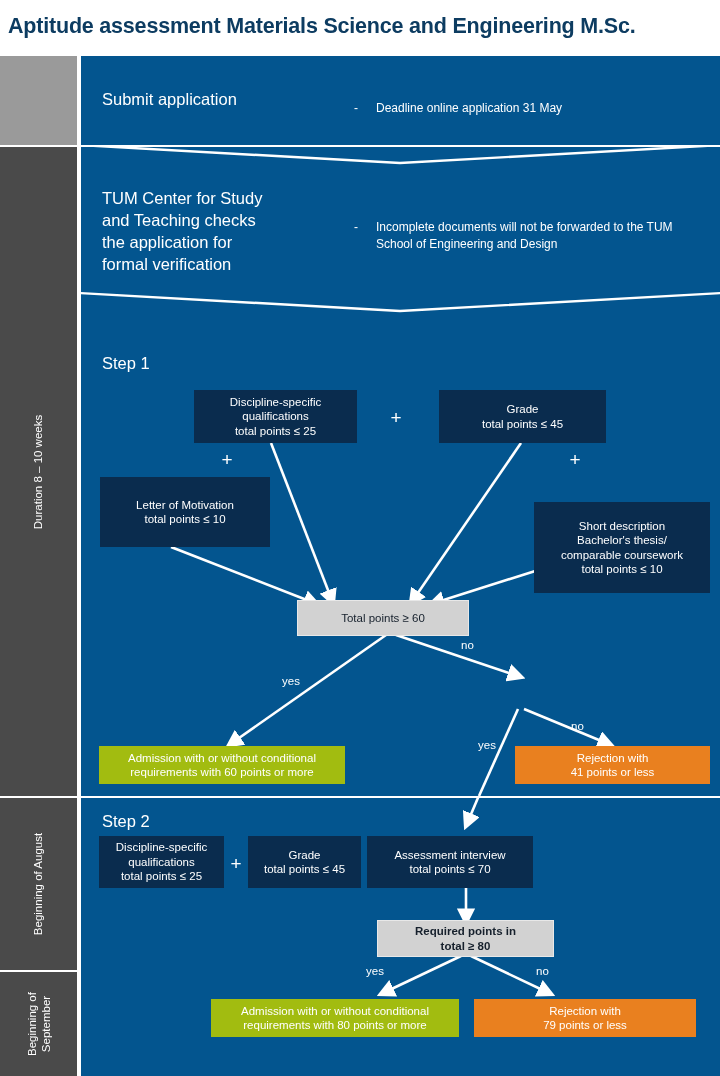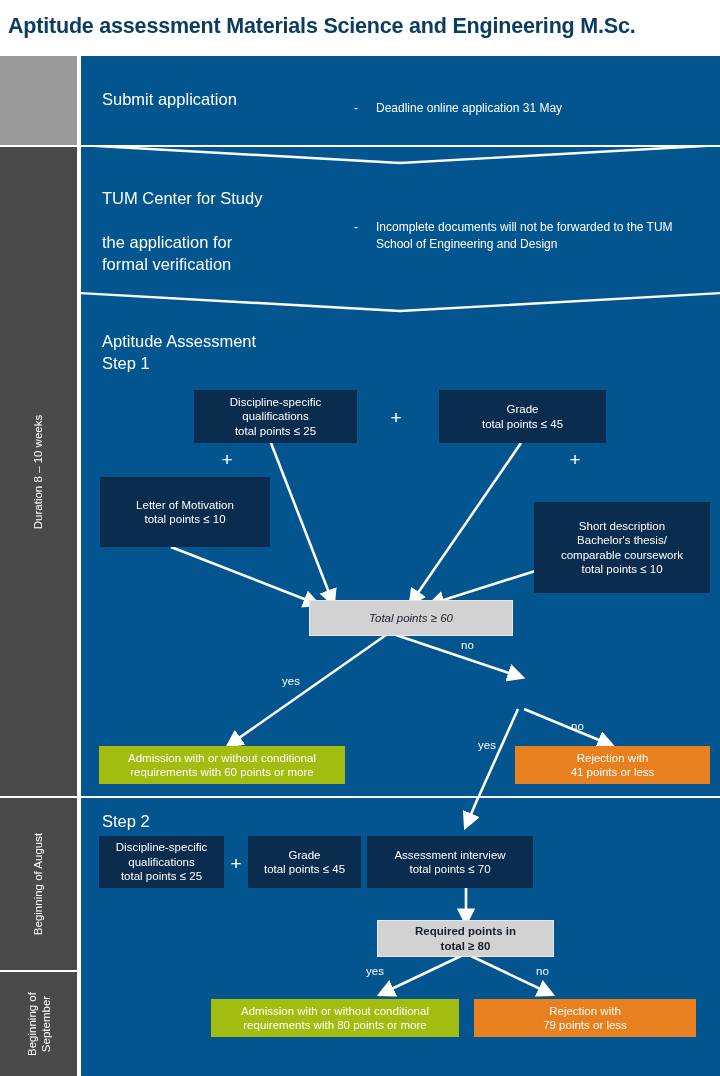--- a/index.html
+++ b/index.html
@@ -99,33 +99,33 @@
     </div>
   </div>
 
   <div class="panel" id="panel-check">
 
     <svg class="chev" style="top:-10px;" viewBox="0 0 639 34" preserveAspectRatio="none">
       <polyline points="-2,8 319,26 641,8" fill="none" stroke="#ffffff" stroke-width="2.4"></polyline>
     </svg>
 
     <div class="stage-head" style="left:21px; top:40px;">TUM Center for Study</div>
+    <div class="stage-head" style="left:21px; top:62px;">and Teaching checks</div>
     <div class="stage-head" style="left:21px; top:84px;">the application for</div>
     <div class="stage-head" style="left:21px; top:106px;">formal verification</div>
 
     <div class="bullet" style="left:273px; top:72px; width:330px;">
       <span class="dash">-</span>
       <span class="btxt">Incomplete documents will not be forwarded to the TUM School of Engineering and Design</span>
     </div>
 
     <svg class="chev" style="top:138px;" viewBox="0 0 639 34" preserveAspectRatio="none">
       <polyline points="-2,8 319,26 641,8" fill="none" stroke="#ffffff" stroke-width="2.4"></polyline>
     </svg>
 
-    <div class="stage-head" style="left:21px; top:183px;">Aptitude Assessment</div>
     <div class="stage-head" style="left:21px; top:205px;">Step 1</div>
 
     <svg class="svg-layer" width="639" height="649" viewBox="0 0 639 649">
       <defs>
         <marker id="ah" markerWidth="7" markerHeight="7" refX="5.2" refY="3.5" orient="auto">
           <polygon points="0,0 7,3.5 0,7" fill="#ffffff"></polygon>
         </marker>
       </defs>
       <g stroke="#ffffff" stroke-width="2.6" fill="none" marker-end="url(#ah)">
 
@@ -170,21 +170,21 @@
 total points ≤ 10</span>
     </div>
 
     <div class="box box-navy" style="left:453px; top:325px; width:176px; height:91px;margin-top:30px;">
       <span style="white-space:pre-line;">Short description
 Bachelor's thesis/
 comparable coursework
 total points ≤ 10</span>
     </div>
 
-    <div class="box box-gray" style="left:228px; top:453px; width:204px; height:36px;font-style:italic;">
+    <div class="box box-gray" style="left:216px; top:453px; width:172px; height:36px;">
       <span style="white-space:pre-line;">Total points ≥ 60</span>
     </div>
 
 
     <div class="edge-label" style="left:201px; top:528px;">yes</div>
     <div class="edge-label" style="left:380px; top:492px;">no</div>
     <div class="edge-label" style="left:397px; top:592px;">yes</div>
     <div class="edge-label" style="left:490px; top:573px;">no</div>
 
     <div class="box box-green" style="left:18px; top:599px; width:246px; height:38px;">

